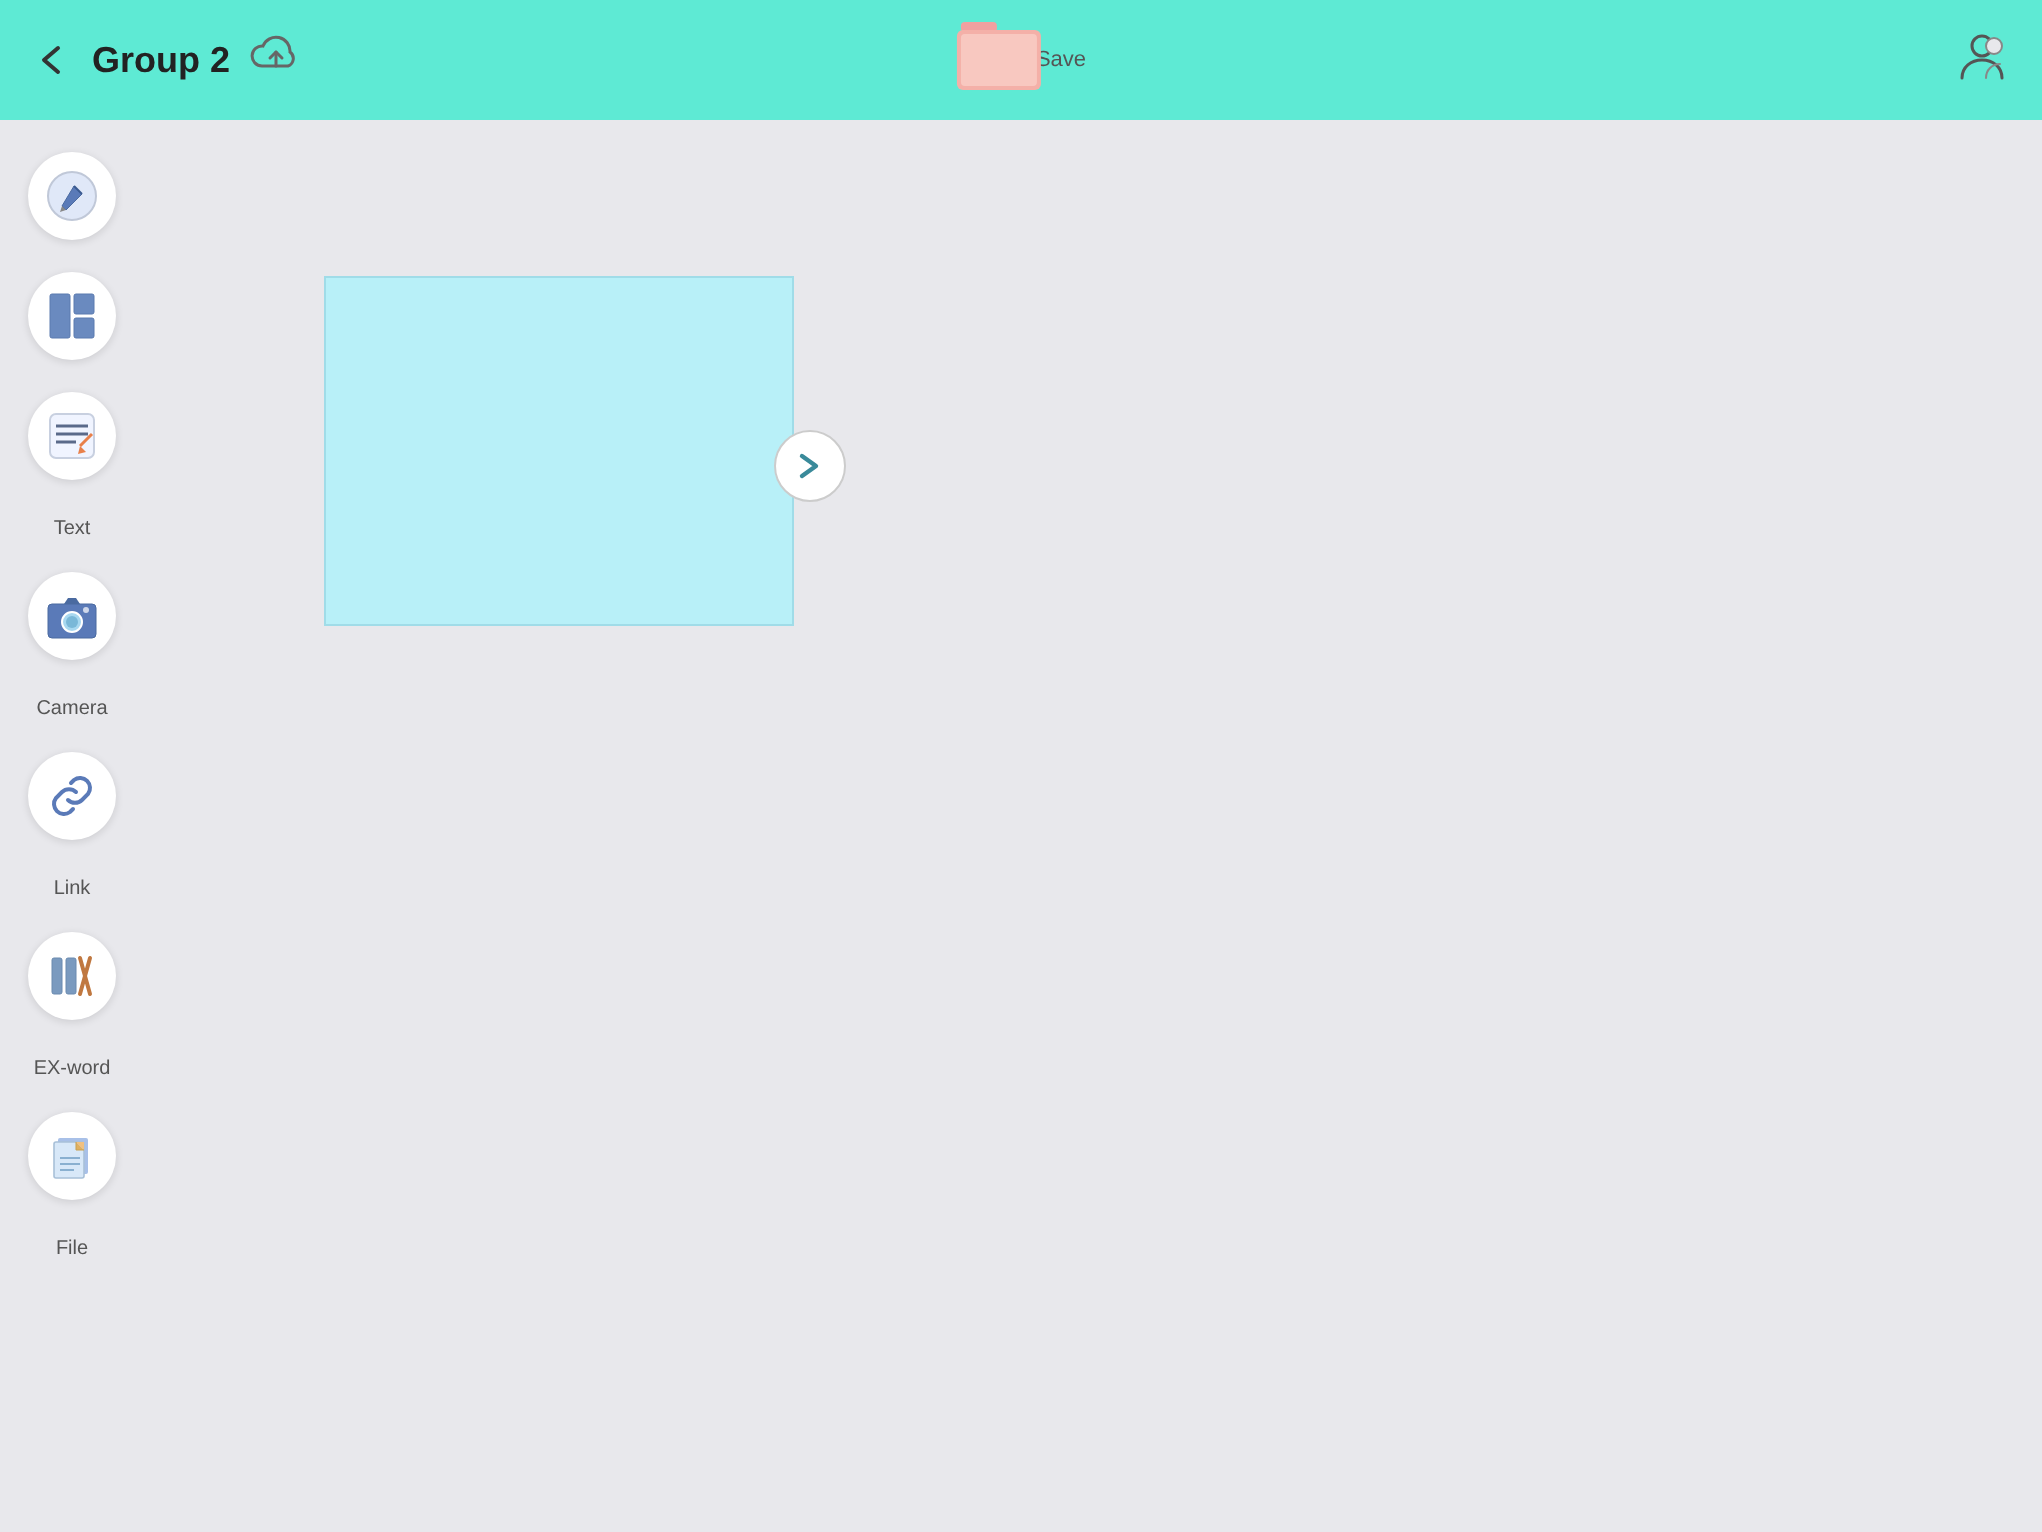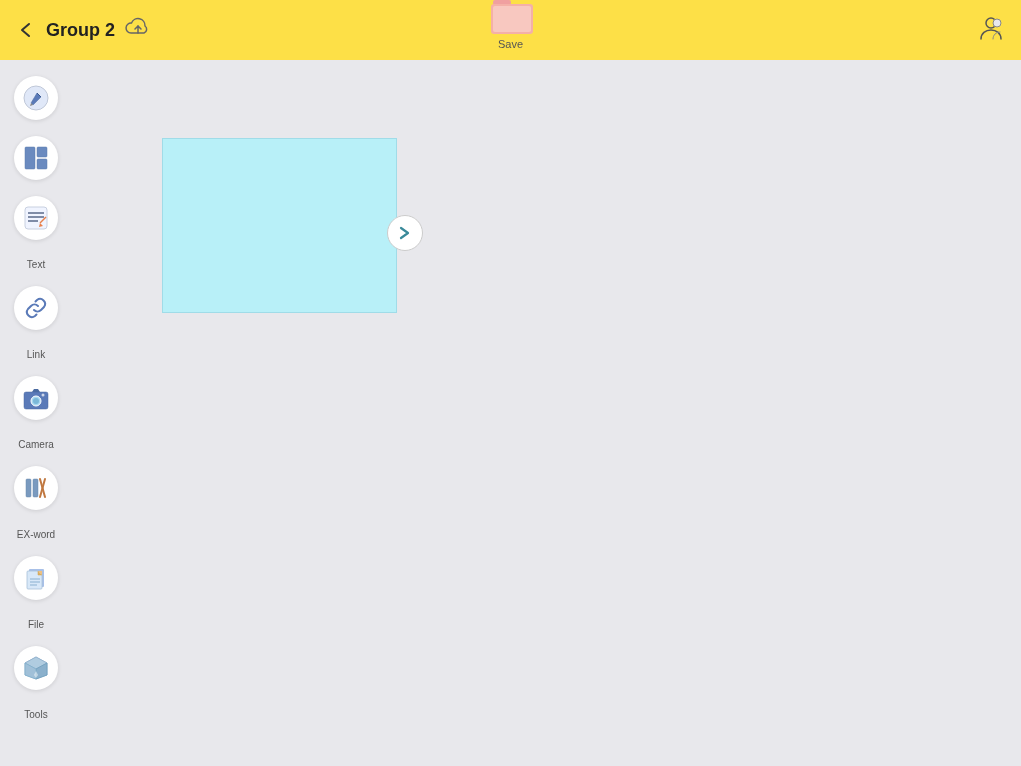--- a/index.html
+++ b/index.html
@@ -12,21 +12,21 @@
       position: relative;
     }
 
     
     .header {
       position: absolute;
       top: 0;
       left: 0;
       right: 0;
       height: 60px;
-      background: #fde047;
+      background: #5eead4;
       display: flex;
       align-items: center;
       justify-content: space-between;
       padding: 0 16px;
       z-index: 10;
     }
     .header-left {
       display: flex;
       align-items: center;
       gap: 10px;
@@ -51,23 +51,23 @@
       cursor: pointer;
     }
 
     
     .save-area {
       position: absolute;
       top: 0;
       left: 50%;
       transform: translateX(-50%);
       display: flex;
-      flex-direction: column;
-      align-items: center;
-      padding-top: 0;
+      flex-direction: row;
+      align-items: center;
+      padding-top: 11px;
     }
     .save-folder-icon {
       width: 40px;
       height: 36px;
       position: relative;
       cursor: pointer;
     }
     .save-label {
       font-size: 11px;
       color: #555;
@@ -235,43 +235,43 @@
         <line x1="17" y1="18" x2="23" y2="12" stroke="#e8804a" stroke-width="1.5"></line>
         <polygon points="17,18 16,22 20,21" fill="#e8804a"></polygon>
       </svg>
     </div>
     <span class="tool-label">Text</span>
   </div>
 
   <div class="tool-item">
     <div class="tool-icon-wrap">
       <svg width="26" height="26" viewBox="0 0 26 26">
-        <path d="M11 15a5 5 0 0 0 7 0l3-3a5 5 0 0 0-7-7l-1.5 1.5" fill="none" stroke="#5a7ab8" stroke-width="2" stroke-linecap="round"></path>
-        <path d="M15 11a5 5 0 0 0-7 0l-3 3a5 5 0 0 0 7 7l1.5-1.5" fill="none" stroke="#5a7ab8" stroke-width="2" stroke-linecap="round"></path>
-      </svg>
-    </div>
-    <span class="tool-label">Link</span>
-  </div>
-
-  <div class="tool-item">
-    <div class="tool-icon-wrap">
-      <svg width="26" height="26" viewBox="0 0 26 26">
         <rect x="1" y="7" width="24" height="17" rx="2" fill="#5a7ab8" stroke="#4a6aa0" stroke-width="0.5"></rect>
         <path d="M9 7 L11 4 L15 4 L17 7" fill="#4a6aa0" stroke="none"></path>
         <circle cx="13" cy="16" r="5" fill="#a8d8f0" stroke="#fff" stroke-width="1"></circle>
         <circle cx="13" cy="16" r="3" fill="#7ab8d8"></circle>
         <circle cx="20" cy="10" r="1.5" fill="#fff" opacity="0.7"></circle>
       </svg>
     </div>
     <span class="tool-label">Camera</span>
   </div>
 
   <div class="tool-item">
     <div class="tool-icon-wrap">
       <svg width="26" height="26" viewBox="0 0 26 26">
+        <path d="M11 15a5 5 0 0 0 7 0l3-3a5 5 0 0 0-7-7l-1.5 1.5" fill="none" stroke="#5a7ab8" stroke-width="2" stroke-linecap="round"></path>
+        <path d="M15 11a5 5 0 0 0-7 0l-3 3a5 5 0 0 0 7 7l1.5-1.5" fill="none" stroke="#5a7ab8" stroke-width="2" stroke-linecap="round"></path>
+      </svg>
+    </div>
+    <span class="tool-label">Link</span>
+  </div>
+
+  <div class="tool-item">
+    <div class="tool-icon-wrap">
+      <svg width="26" height="26" viewBox="0 0 26 26">
 
         <rect x="3" y="4" width="5" height="18" rx="1" fill="#7a9abf" stroke="#6a8aaf" stroke-width="0.5"></rect>
         <rect x="10" y="4" width="5" height="18" rx="1" fill="#7a9abf" stroke="#6a8aaf" stroke-width="0.5"></rect>
 
         <line x1="17" y1="4" x2="22" y2="22" stroke="#c07840" stroke-width="2" stroke-linecap="round"></line>
         <line x1="22" y1="4" x2="17" y2="22" stroke="#c07840" stroke-width="2" stroke-linecap="round"></line>
       </svg>
     </div>
     <span class="tool-label">EX-word</span>
   </div>
@@ -289,34 +289,20 @@
         <polyline points="15,6 15,10 19,10" fill="#e0b060" stroke="#c8a050" stroke-width="0.5"></polyline>
 
         <line x1="7" y1="14" x2="17" y2="14" stroke="#8ab0d0" stroke-width="1"></line>
         <line x1="7" y1="17" x2="17" y2="17" stroke="#8ab0d0" stroke-width="1"></line>
         <line x1="7" y1="20" x2="14" y2="20" stroke="#8ab0d0" stroke-width="1"></line>
       </svg>
     </div>
     <span class="tool-label">File</span>
   </div>
 
-  <div class="tool-item">
-    <div class="tool-icon-wrap">
-      <svg width="26" height="26" viewBox="0 0 26 26">
-
-        <polygon points="13,2 24,8 24,20 13,24 2,20 2,8" fill="#d8e8f8" stroke="#a8c0d8" stroke-width="1"></polygon>
-        <polygon points="13,2 24,8 13,14 2,8" fill="#b0cce0" stroke="#90b0cc" stroke-width="0.8"></polygon>
-        <polygon points="13,14 24,8 24,20 13,24" fill="#8ab0cc" stroke="#70a0bc" stroke-width="0.8"></polygon>
-        <polygon points="13,14 2,8 2,20 13,24" fill="#a0c0d8" stroke="#80b0cc" stroke-width="0.8"></polygon>
-
-        <polygon points="13,16 15,20 13,23 11,20" fill="#fff" opacity="0.5"></polygon>
-      </svg>
-    </div>
-    <span class="tool-label">Tools</span>
-  </div>
 
 </div>
 
 <div class="canvas-area">
 
   <div class="blue-card"></div>
 
   <div class="arrow-btn">
     <svg width="16" height="16" viewBox="0 0 16 16">
       <polyline points="4,3 11,8 4,13" fill="none" stroke="#3a8a9a" stroke-width="2.2" stroke-linecap="round" stroke-linejoin="round"></polyline>

